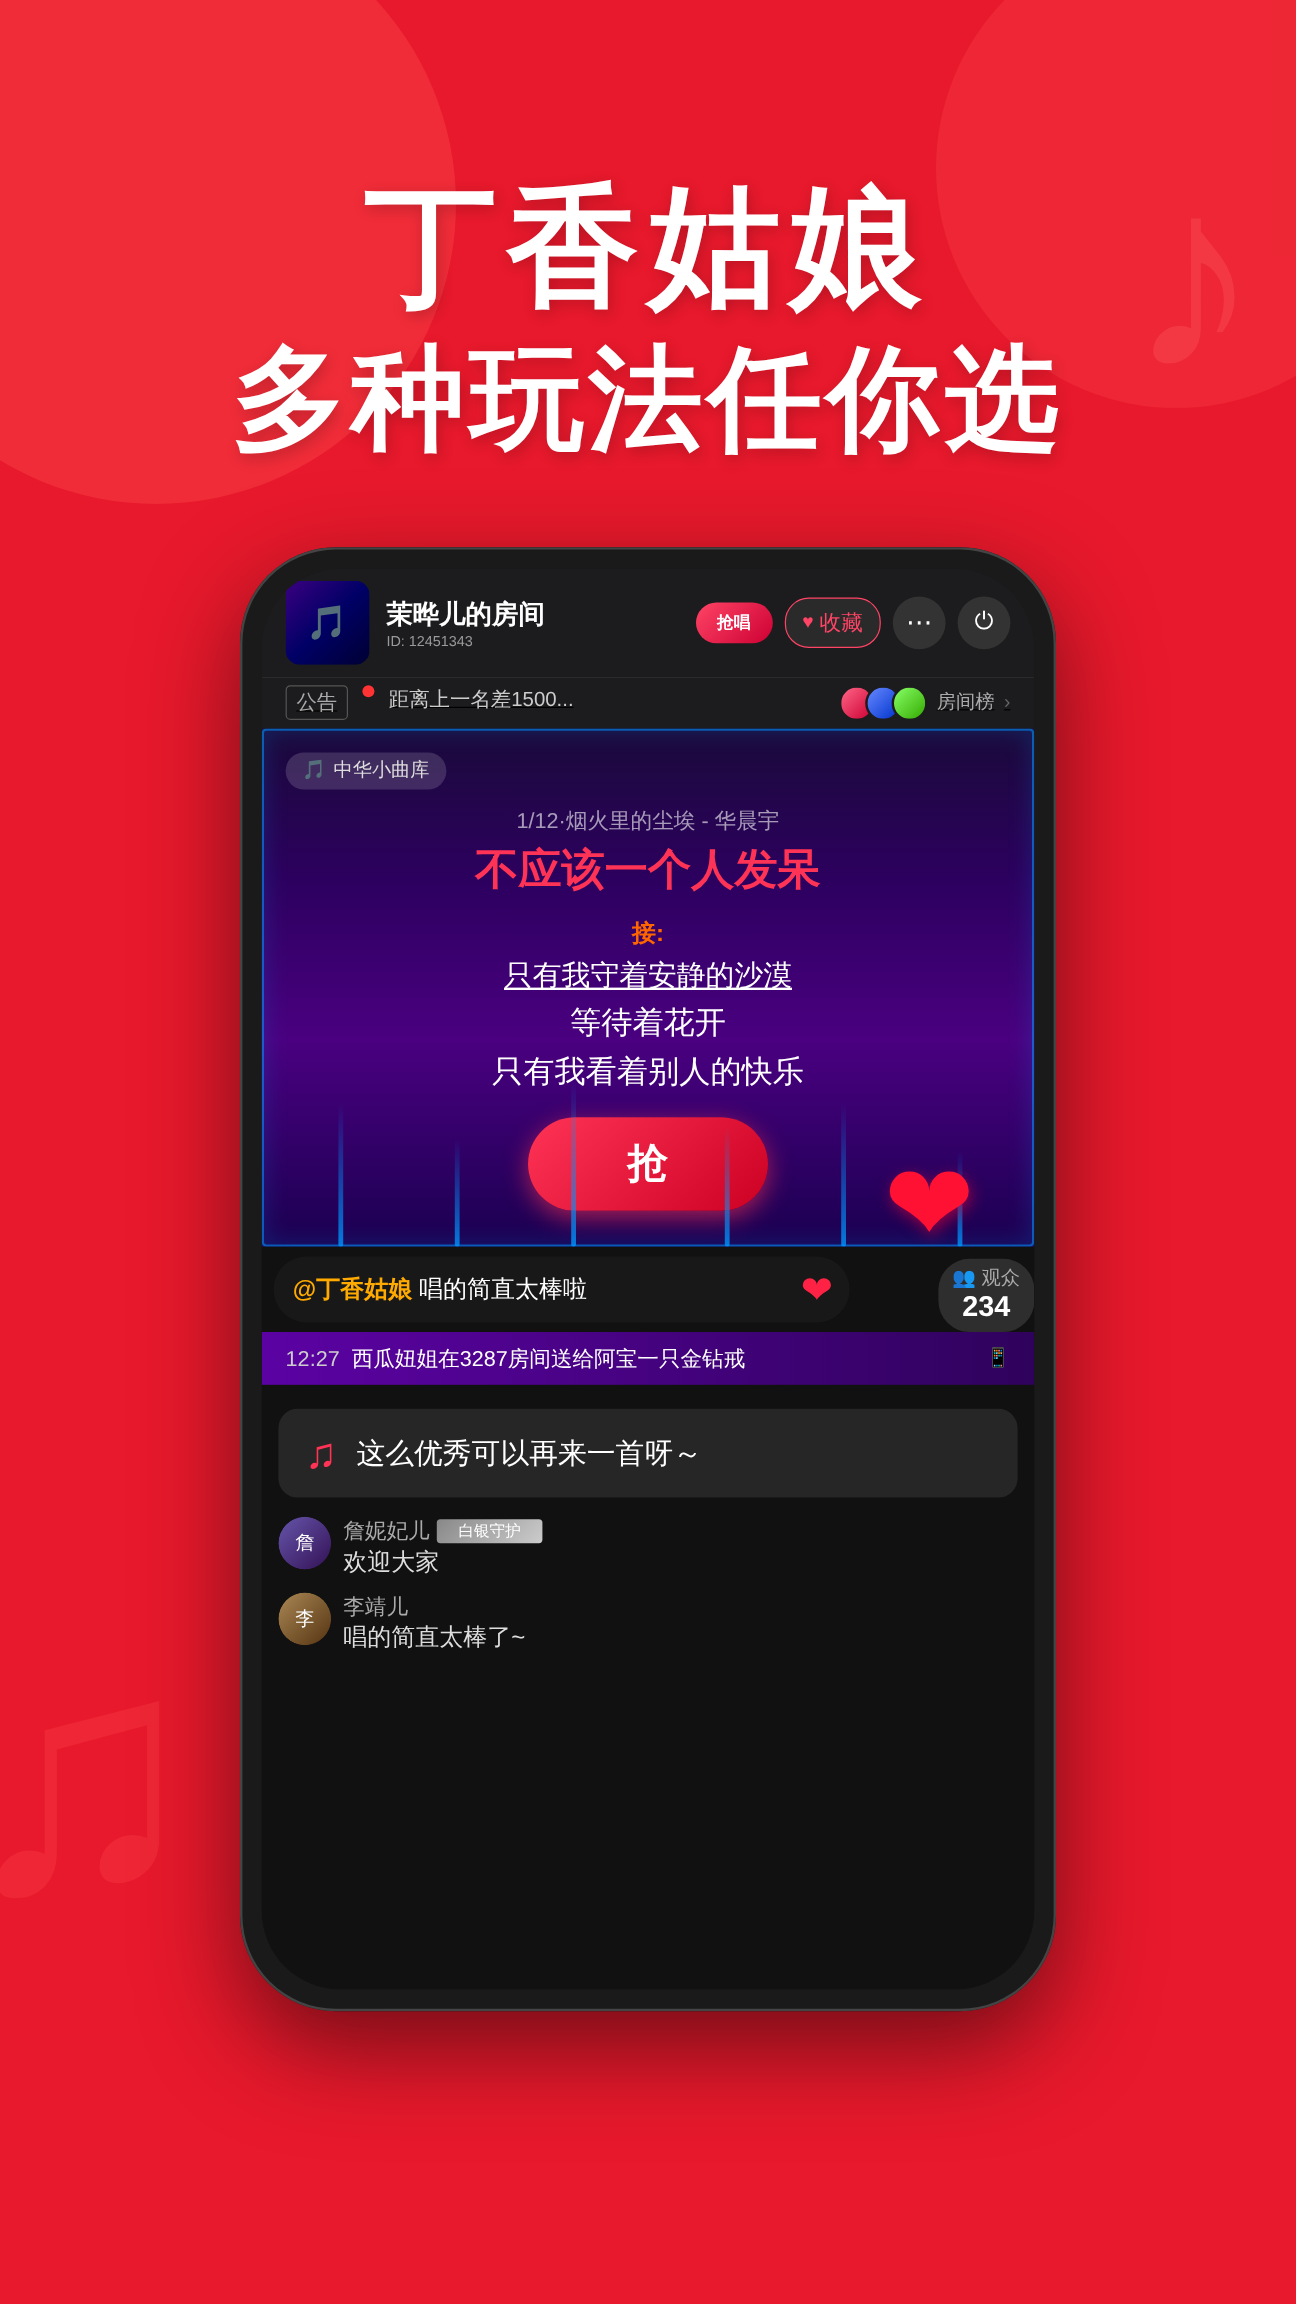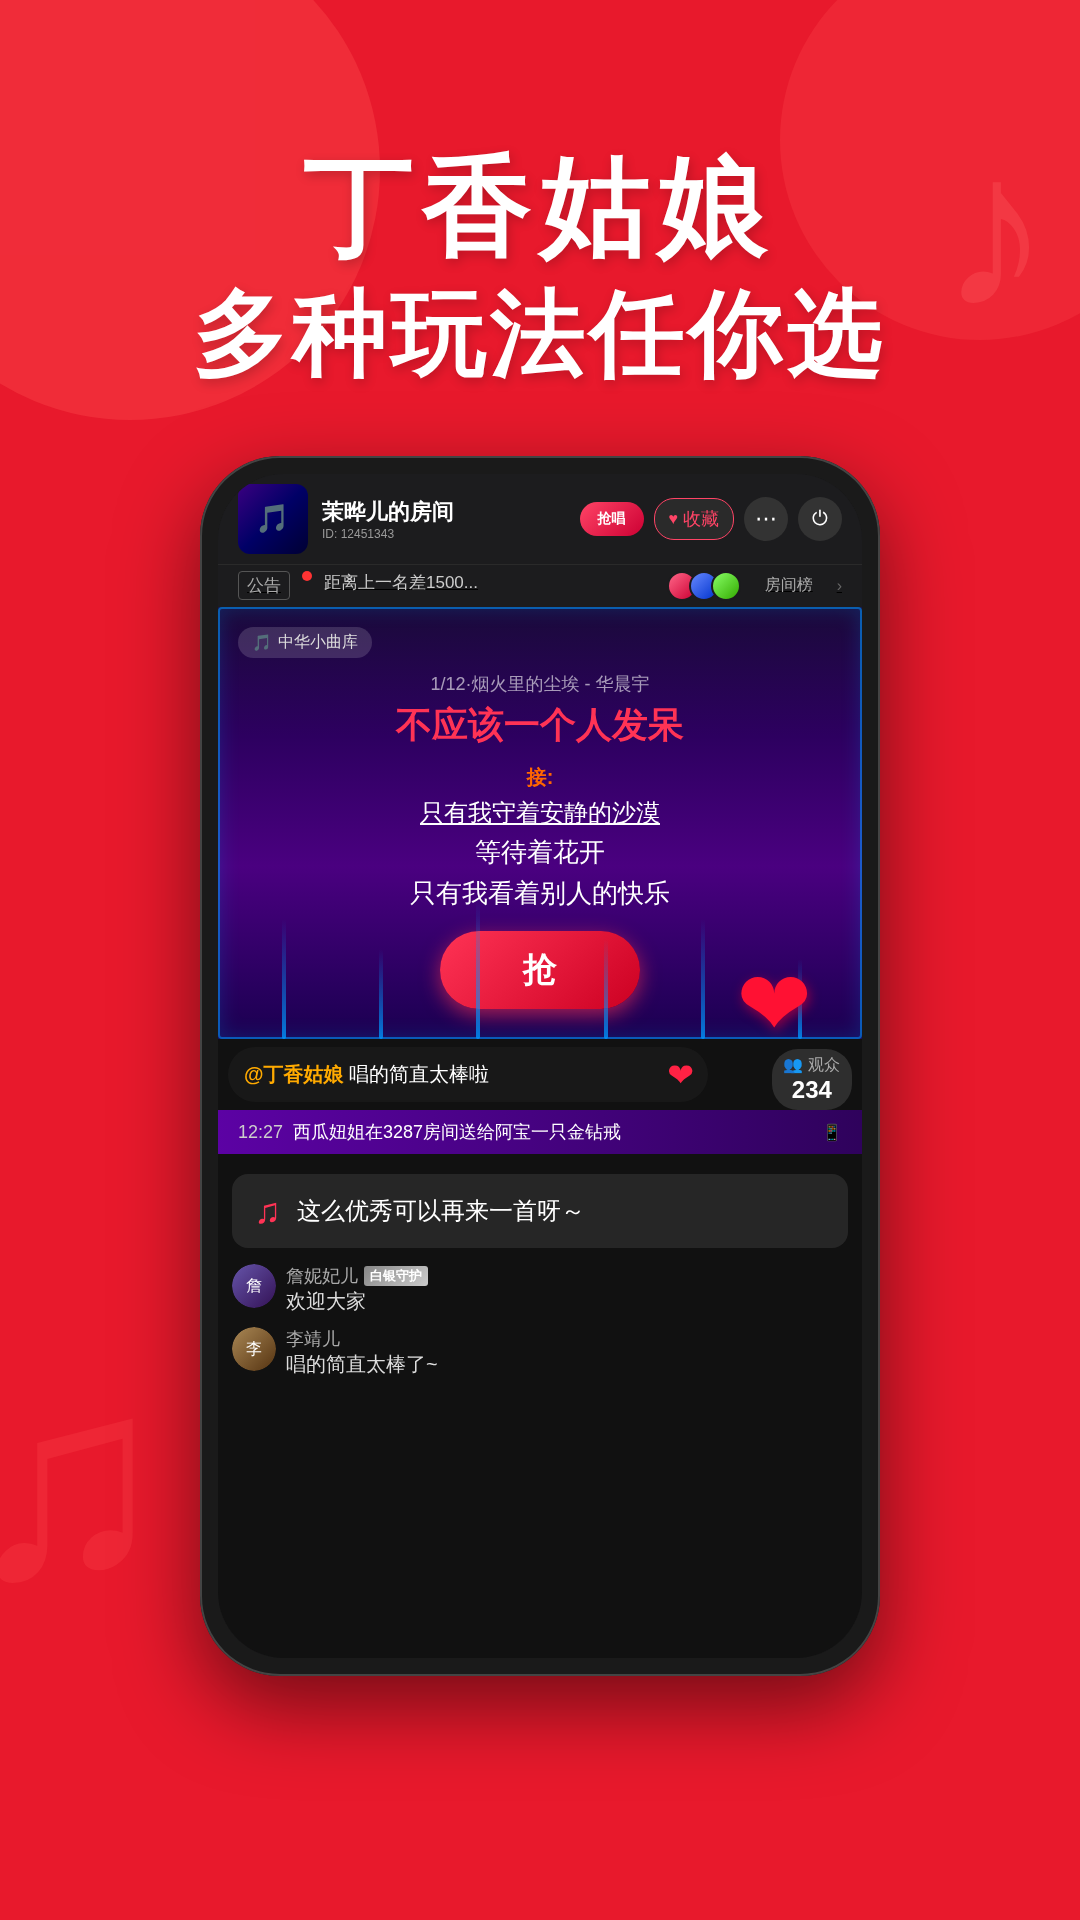--- a/index.html
+++ b/index.html
@@ -250,21 +250,21 @@
       border-radius: 50%;
     }
     .notice-text {
       font-size: 17px;
       color: #ccc;
       flex: 1;
     }
     .notice-right {
       display: flex;
       align-items: center;
-      gap: 24px;
+      gap: 8px;
     }
     .avatar-group {
       display: flex;
     }
     .mini-avatar {
       width: 30px; height: 30px;
       border-radius: 50%;
       border: 2px solid #1c1c1e;
       margin-left: -8px;
     }
@@ -415,23 +415,22 @@
     .chat-content {}
     .chat-username {
       font-size: 18px;
       color: #aaa;
       display: flex; align-items: center; gap: 6px;
     }
     .badge-silver {
       background: linear-gradient(135deg, #888, #ccc);
       color: white;
       font-size: 13px;
-      padding: 1px 6px;
+      padding: 1px 18px;
       border-radius: 3px;
-      font-weight: bold;
     }
     .chat-msg-text {
       font-size: 20px;
       color: #ddd;
     }
 
     
     .music-bubble {
       margin: 10px 14px;
       background: rgba(40,40,40,0.95);
@@ -554,21 +553,21 @@
             </span>
             <span style="position:absolute;right:14px;top:50%;transform:translateY(-50%);font-size:32px;color:#ff2244;">❤</span>
           </div>
 
           <div class="gift-notification">
             <span class="gift-time">12:27</span>
             <span class="gift-text">西瓜妞姐在3287房间送给阿宝一只金钻戒</span>
             <span>📱</span>
           </div>
 
-          <div style="position:absolute;right:10px;top:10px;background:rgba(50,50,50,0.9);border-radius:26px;padding:6px 12px;text-align:center;">
+          <div style="position:absolute;right:0;top:10px;background:rgba(50,50,50,0.9);border-radius:26px;padding:6px 12px;text-align:center;">
             <div style="font-size:16px;color:#aaa;">👥 观众</div>
             <div style="font-size:24px;color:white;font-weight:700;">234</div>
           </div>
 
           <div class="chat-area">
 
             <div class="music-bubble">
               <span class="music-note-icon">♫</span>
               <span class="music-bubble-text">这么优秀可以再来一首呀～</span>
             </div>

